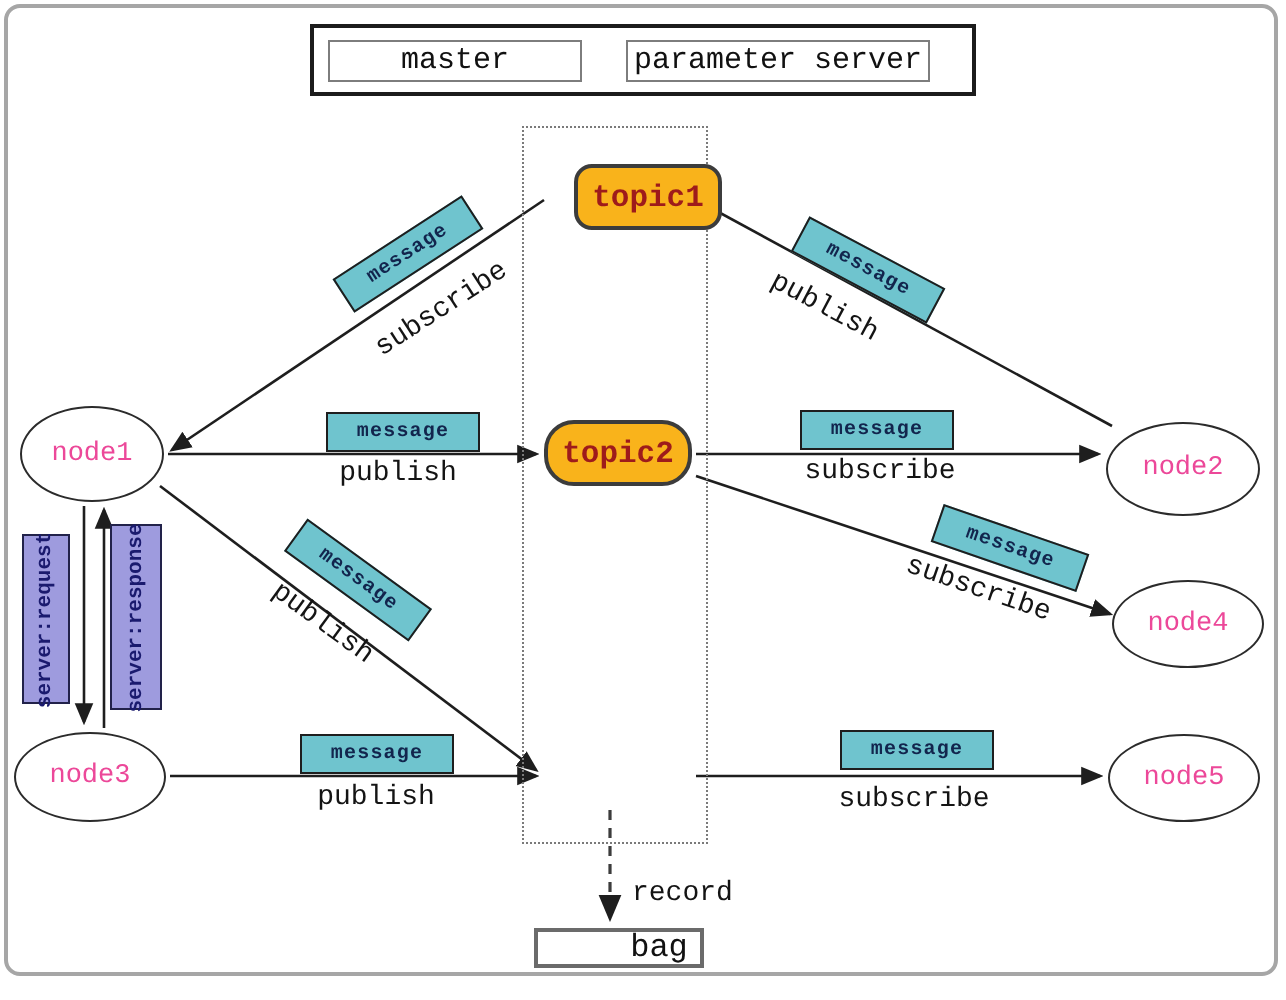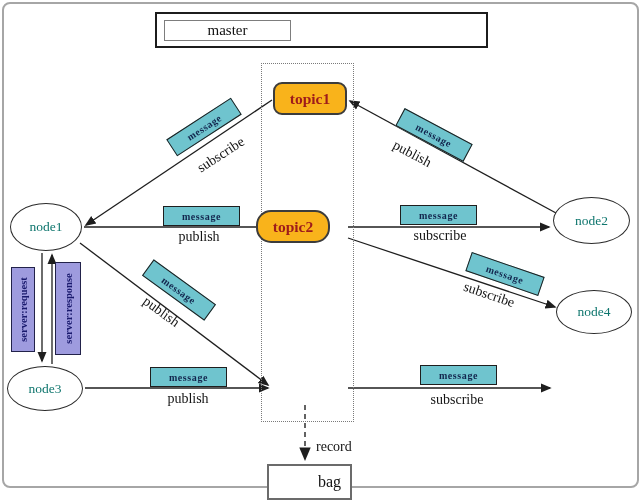--- a/index.html
+++ b/index.html
@@ -1,18 +1,18 @@
 <!DOCTYPE html>
 <html><head>
 <meta charset="utf-8">
 <style>
   html,body { margin:0; padding:0; background:#ffffff; }
   #stage {
     position:relative; width:643px; height:500px; background:#ffffff;
-    font-family:Liberation Serif, serif; overflow:hidden;
+    font-family:Liberation Mono, monospace; overflow:hidden;
   }
   .frame {
     position:absolute; left:2px; top:2px; width:633px; height:482px;
     border:2px solid #a6a6a6; border-radius:8px;
   }
   svg.edges { position:absolute; left:0; top:0; width:643px; height:500px; }
 
   
   .hdr-outer {
     position:absolute; left:155px; top:12px; width:333px; height:36px;
@@ -37,21 +37,21 @@
     position:absolute; width:74px; height:33px; background:#f9b31b;
     border:2px solid #3c3c3c; border-radius:9px; box-sizing:border-box;
     display:flex; align-items:center; justify-content:center;
     font-size:15.5px; font-weight:bold; color:#9e1b1b;
   }
 
   
   .node {
     position:absolute; background:#ffffff; border:1.4px solid #2b2b2b;
     border-radius:50%; box-sizing:border-box; display:flex; align-items:center;
-    justify-content:center; font-size:13.5px; color:#0f766e;
+    justify-content:center; font-size:13.5px; color:#ec4899;
   }
 
   
   .msg {
     position:absolute; width:77px; height:20px; background:#6fc4ce;
     border:1.5px solid #1e1e1e; box-sizing:border-box; display:flex;
     align-items:center; justify-content:center; font-size:10px;
     font-weight:bold; color:#12254d; letter-spacing:0.6px;
   }
   .center { transform:translate(-50%,-50%); }
@@ -65,21 +65,21 @@
     position:absolute; background:#9e9bde; border:1.5px solid #22224a;
     box-sizing:border-box; display:flex; align-items:center; justify-content:center;
   }
   .srv span {
     transform:rotate(-90deg); white-space:nowrap; font-size:10.5px;
     font-weight:bold; color:#1a1a6e;
   }
 
   
   .bag {
-    position:absolute; left:267px; top:464px; width:85px; height:36px;
+    position:absolute; left:267px; top:464px; width:85px; height:20px;
     background:#ffffff; border:2px solid #6b6b6b; box-sizing:border-box;
     display:flex; align-items:center; justify-content:center;
     font-size:16px; color:#111;padding-left:40px;
   }
 </style>
 </head>
 <body>
 
 <div id="stage">
   <div class="frame"></div>
@@ -100,31 +100,35 @@
     <line x1="348" y1="388" x2="550" y2="388" stroke="#1e1e1e" stroke-width="1.3" marker-end="url(#arrow)"></line>
     <line x1="42" y1="253" x2="42" y2="361" stroke="#1e1e1e" stroke-width="1.3" marker-end="url(#arrow)"></line>
     <line x1="52" y1="364" x2="52" y2="255" stroke="#1e1e1e" stroke-width="1.3" marker-end="url(#arrow)"></line>
     <line x1="305" y1="405" x2="305" y2="459" stroke="#3c3c3c" stroke-width="1.6" stroke-dasharray="5,4" marker-end="url(#arrow)"></line>
   </svg>
 
   <div class="hdr-outer">
     <div class="hdr-inner hdr-master">
       <span>master</span>
     </div>
+    <div class="hdr-inner hdr-param">
+      <span>parameter server</span>
+    </div>
   </div>
 
   <div class="dotted"></div>
 
-  <div class="topic" style="left:273px; top:82px;">topic1</div>
-  <div class="topic" style="left:256px; top:210px;border-radius:15px;">topic2</div>
+  <div class="topic" style="left:287px; top:82px;">topic1</div>
+  <div class="topic" style="left:272px; top:210px;border-radius:15px;">topic2</div>
 
   <div class="node" style="left:10px;  top:203px; width:72px; height:48px;">node1</div>
-  <div class="node" style="left:553px; top:197px; width:77px; height:47px;">node2</div>
+  <div class="node" style="left:553px; top:211px; width:77px; height:47px;">node2</div>
   <div class="node" style="left:7px;   top:366px; width:76px; height:45px;">node3</div>
   <div class="node" style="left:556px; top:290px; width:76px; height:44px;">node4</div>
+  <div class="node" style="left:554px; top:367px; width:76px; height:44px;">node5</div>
 
   <div class="msg rot" style="left:204px; top:127px; --a:-33deg;">message</div>
   <div class="msg" style="left:163px; top:206px;">message</div>
   <div class="msg rot" style="left:179px; top:290px; --a:36deg;">message</div>
   <div class="msg" style="left:150px; top:367px;">message</div>
   <div class="msg rot" style="left:434px; top:135px; --a:28deg;">message</div>
   <div class="msg" style="left:400px; top:205px;">message</div>
   <div class="msg rot" style="left:505px; top:274px; --a:19deg;">message</div>
   <div class="msg" style="left:420px; top:365px;">message</div>
 

